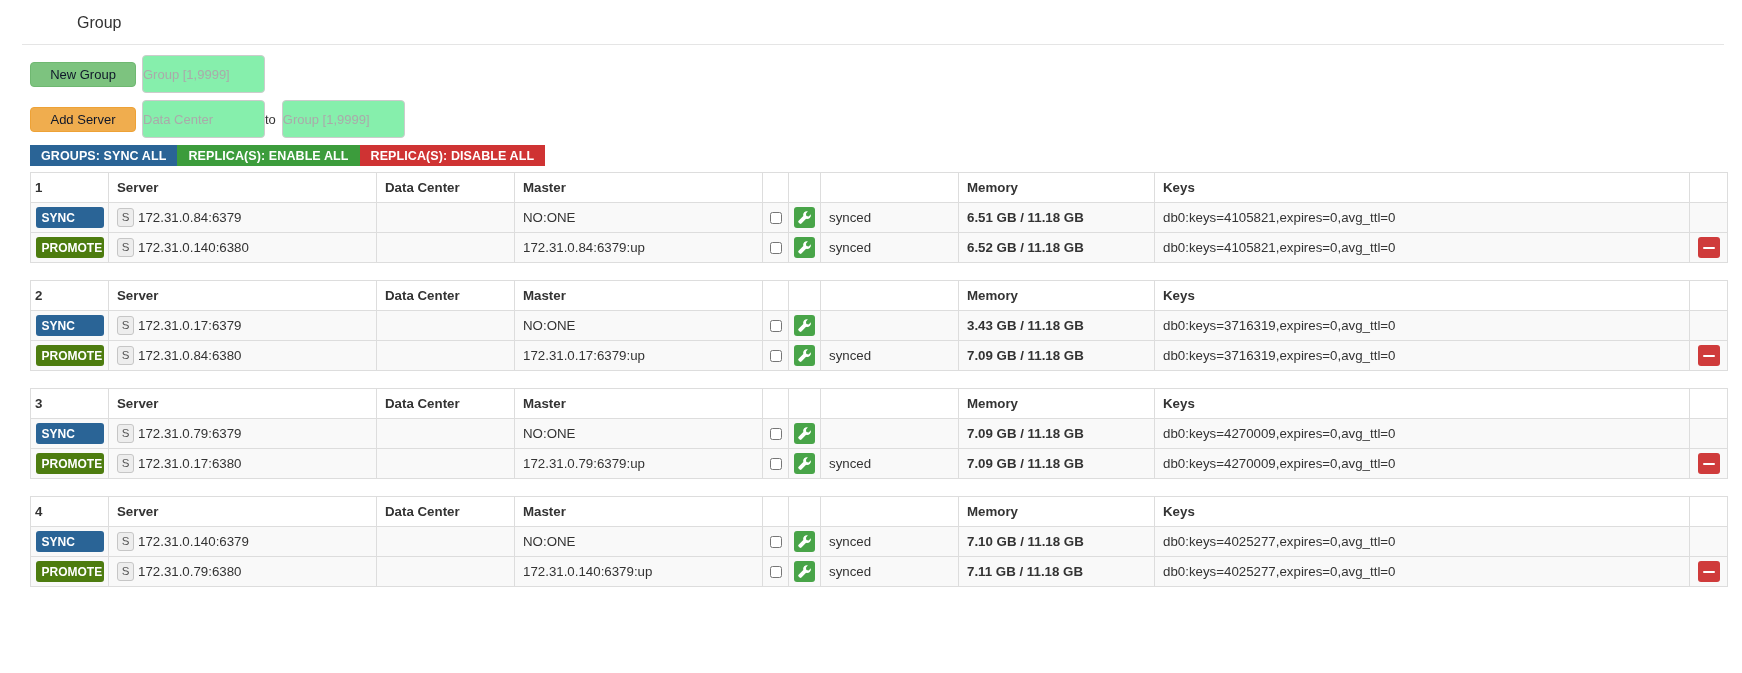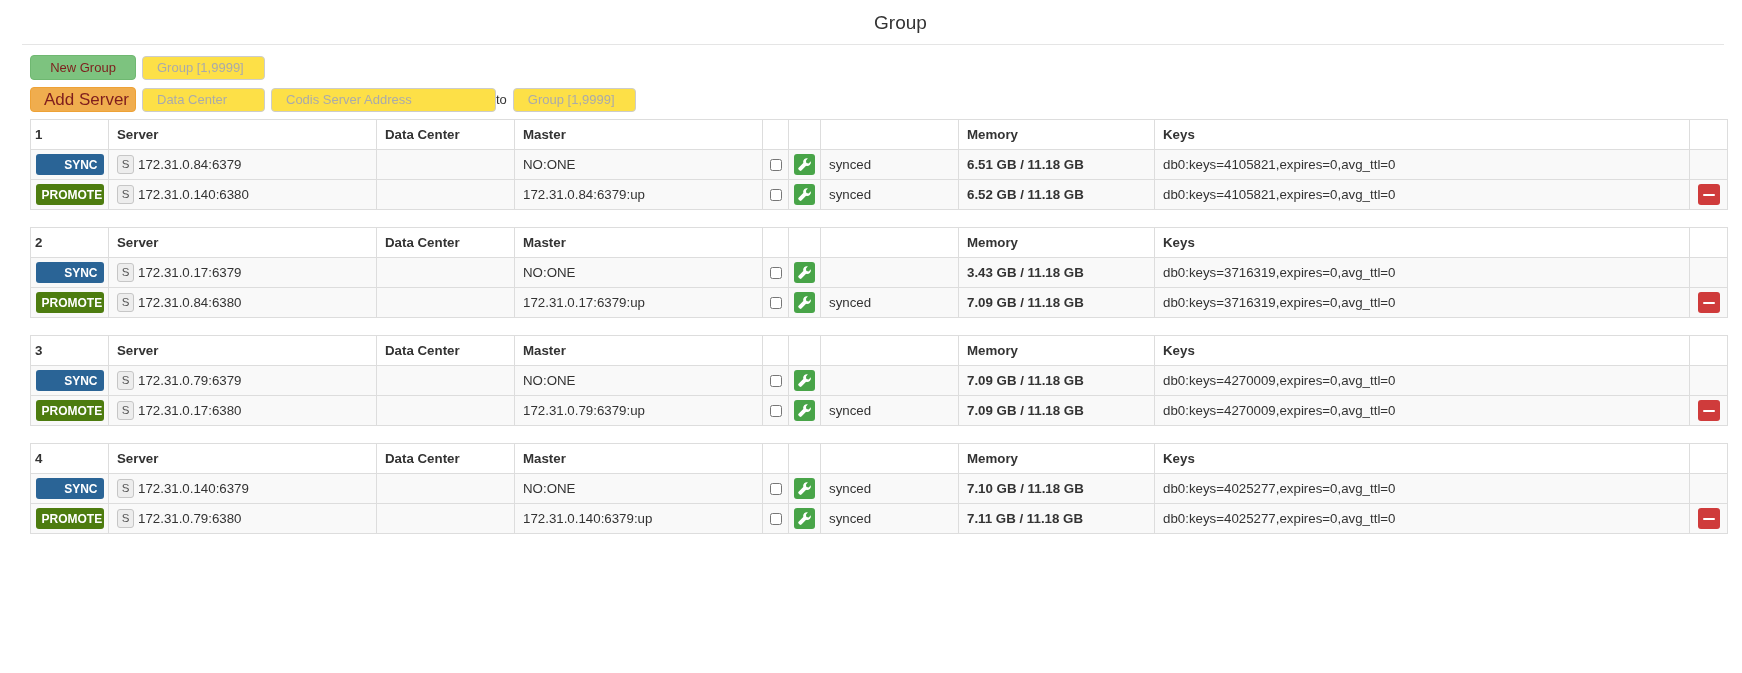--- a/index.html
+++ b/index.html
@@ -15,65 +15,64 @@
 
   .page { width: 1742px; position: relative; }
 
   
   .page-head {
     padding: 10px 0 8px 55px;
     border-bottom: 1px solid #e5e5e5;
     margin: 0 18px 0 22px;
   }
   .page-title {
-    font-size: 19px;
+    font-size: 16px;
     font-weight: 400;
     color: #333;
     line-height: 26px;
-    text-align: center;
   }
 
   
   .toolbar { padding: 10px 0 0 30px; }
   .tb-row { display: flex; align-items: center; margin-bottom: 7px; }
 
   .btn {
     border: 1px solid transparent;
     border-radius: 4px;
     font-size: 13px;
     line-height: 1;
     cursor: pointer;
-    color: #7f1d1d;
+    color: #0f172a;
     font-family: "Liberation Sans", sans-serif;
     white-space: nowrap;
   }
   .btn-new-group {
     background: #7dc37f;
     border-color: #6fb871;
     width: 106px; height: 25px;
     font-size: 13px;
     text-align: center;
   }
   .btn-add-server {
     background: #f0ad4e;
     border-color: #eea236;
     width: 106px; height: 25px;
-    font-size: 17px;
-    text-align: right;
+    font-size: 13px;
+    text-align: center;
   }
 
   .inp {
     border: 1px solid #cccccc;
     border-radius: 4px;
-    height: 24px;
+    height: 38px;
     font-size: 13px;
-    padding: 0 14px;
+    padding: 0 0;
     color: #555;
     font-family: "Liberation Sans", sans-serif;
-    background: #fde047;
+    background: #86efac;
     outline: none;
   }
   .inp::placeholder { color: #aaaaaa; opacity: 1; }
   .inp-group-new { width: 123px; margin-left: 6px; }
   .inp-dc { width: 123px; margin-left: 6px; }
   .inp-addr { width: 225px; margin-left: 6px; }
   .inp-group-to { width: 123px; margin-left: 6px; }
   .to-label {
     font-size: 13px;
     color: #333;
@@ -144,21 +143,21 @@
 
   
   .rowbtn {
     display: inline-block;
     width: 68px;
     height: 21px;
     line-height: 21px;
     font-size: 12px;
     font-weight: bold;
     color: #fff;
-    text-align: right;
+    text-align: left;
     border-radius: 3px;
     cursor: pointer;
     border: none;
     font-family: "Liberation Sans", sans-serif;
   }
   .rowbtn.sync    { background: #2a6496; }
   .rowbtn.promote { background: #4d7c0f; }
 
   .s-badge {
     display: inline-block;
@@ -229,25 +228,29 @@
   <div class="toolbar">
 
     <div class="tb-row">
       <button class="btn btn-new-group">New Group</button>
       <input class="inp inp-group-new" type="text" placeholder="Group [1,9999]" style="">
     </div>
 
     <div class="tb-row">
       <button class="btn btn-add-server">Add Server</button>
       <input class="inp inp-dc" type="text" placeholder="Data Center" style="">
-      <input class="inp inp-addr" type="text" placeholder="Codis Server Address" style="">
       <span class="to-label">to</span>
       <input class="inp inp-group-to" type="text" placeholder="Group [1,9999]" style="">
     </div>
 
+    <div class="bulkbar" id="bulkbar">
+        <button class="bulk bulk-sync">GROUPS: SYNC ALL</button>
+        <button class="bulk bulk-enable">REPLICA(S): ENABLE ALL</button>
+        <button class="bulk bulk-disable">REPLICA(S): DISABLE ALL</button>
+      </div>
   </div>
 
   <div class="groups" id="groups">
       <table class="grp">
         <thead>
           <tr>
             <th class="c-act grp-id">1</th>
             <th class="c-srv">Server</th>
             <th class="c-dc">Data Center</th>
             <th class="c-mst">Master</th>

